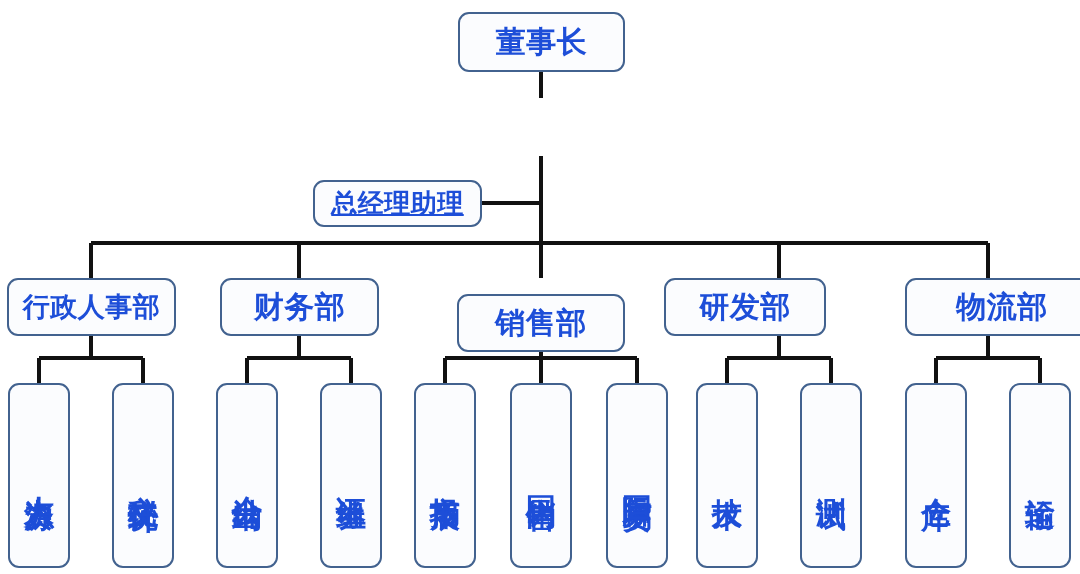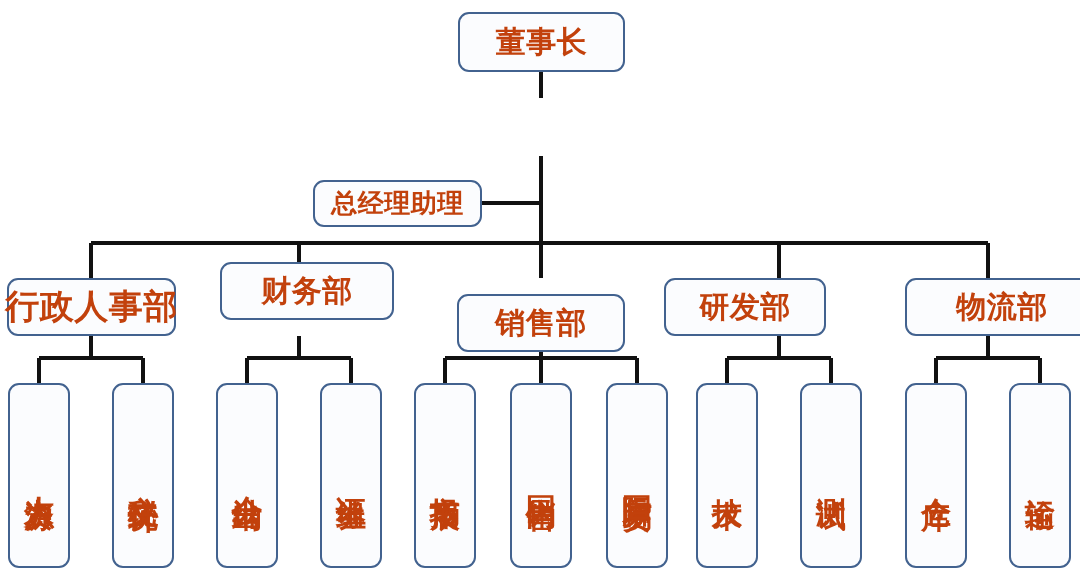--- a/index.html
+++ b/index.html
@@ -26,21 +26,21 @@
   }
   .node {
     position: absolute;
     box-sizing: border-box;
     background: #fbfcfe;
     border: 2px solid #42628f;
     border-radius: 11px;
     display: flex;
     align-items: center;
     justify-content: center;
-    color: #c2410c;
+    color: #1d4ed8;
     z-index: 2;
   }
   .node-label {
     display: block;
     line-height: 1.05;
     white-space: nowrap;
     letter-spacing: 0.5px;
   }
   .node.horizontal .node-label {
     font-size: 30px;
@@ -106,28 +106,28 @@
       <line x1="1040" y1="358" x2="1040" y2="383"></line>
     </g>
   </svg>
 
   <div class="node horizontal" style="left:458px; top:12px; width:167px; height:60px;">
     <span class="node-label">董事长</span>
   </div>
 
 
   <div class="node horizontal" style="left:313px; top:180px; width:169px; height:47px;">
-    <span class="node-label" style="font-size:26px;">总经理助理</span>
+    <span class="node-label" style="font-size:26px;text-decoration:underline;">总经理助理</span>
   </div>
 
   <div class="node horizontal" style="left:7px; top:278px; width:169px; height:58px;">
-    <span class="node-label" style="font-size:34px;">行政人事部</span>
+    <span class="node-label" style="font-size:27px;">行政人事部</span>
   </div>
 
-  <div class="node horizontal" style="left:220px; top:262px; width:174px; height:58px;">
+  <div class="node horizontal" style="left:220px; top:278px; width:159px; height:58px;">
     <span class="node-label">财务部</span>
   </div>
 
   <div class="node horizontal" style="left:457px; top:294px; width:168px; height:58px;">
     <span class="node-label">销售部</span>
   </div>
 
   <div class="node horizontal" style="left:664px; top:278px; width:162px; height:58px;">
     <span class="node-label">研发部</span>
   </div>

